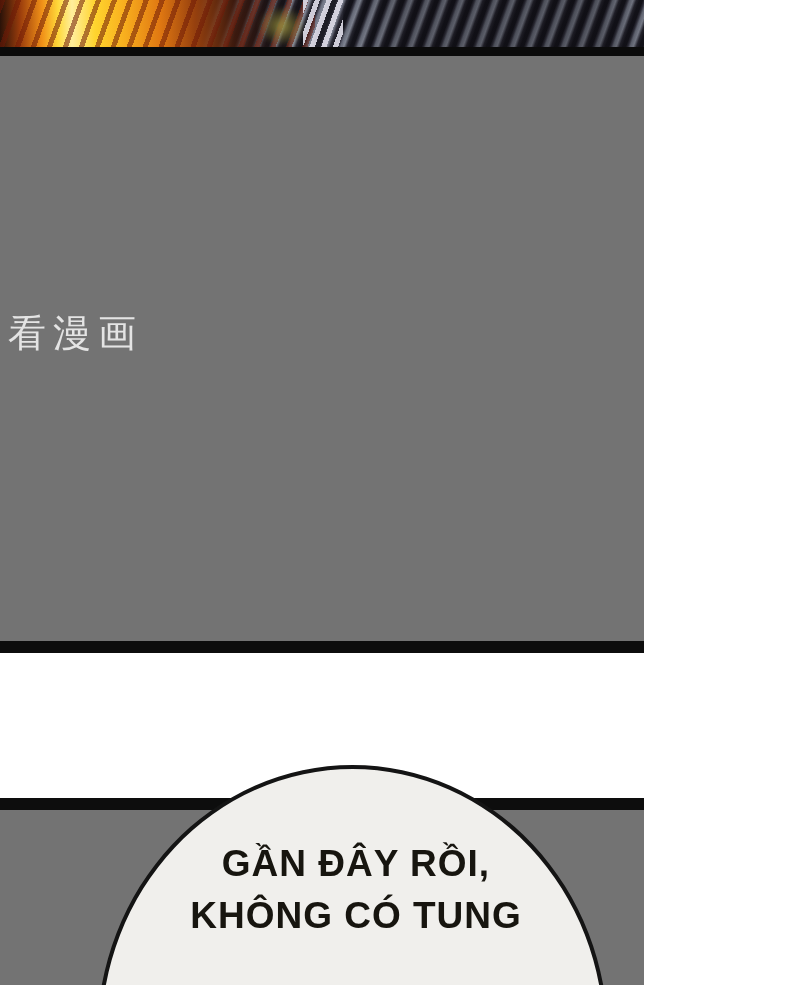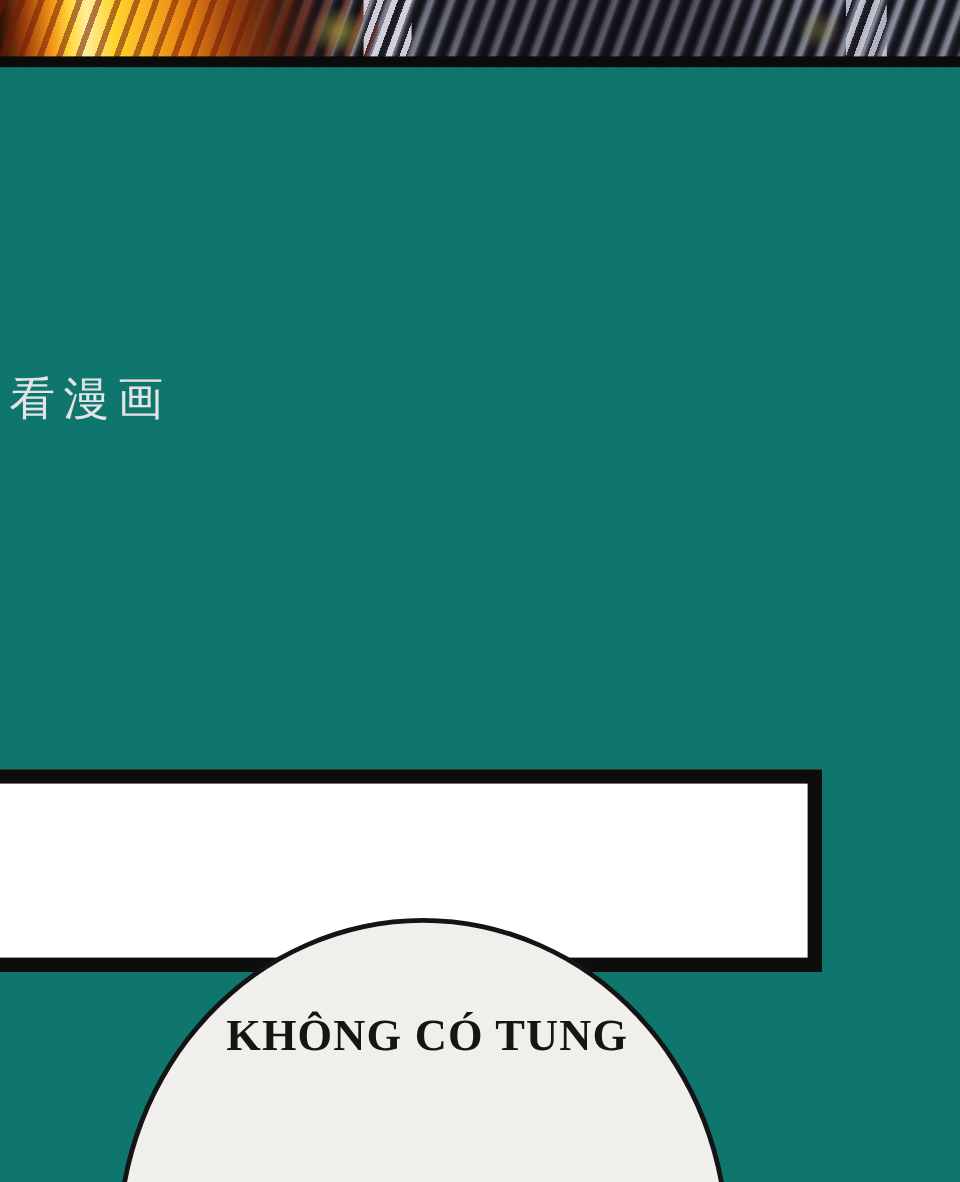--- a/index.html
+++ b/index.html
@@ -1,18 +1,18 @@
 <!DOCTYPE html>
 <html><head>
 <meta charset="utf-8">
 <style>
   html,body{margin:0;padding:0;background:#ffffff;}
   .page{
-    position:relative;width:800px;height:985px;background:#0f766e;
-    overflow:hidden;font-family:Liberation Serif, serif;
+    position:relative;width:644px;height:985px;background:#737373;
+    overflow:hidden;font-family:Liberation Sans, sans-serif;
   }
 
   
   .strip{position:absolute;left:0;top:0;width:800px;height:56px;overflow:hidden;background:#15151d;}
   .strip-stripes{
     position:absolute;inset:0;
     background:repeating-linear-gradient(110deg,
       #7e8494 0px,#9aa0b0 3px,#2b2b36 6px,#14141c 9px,#14141c 12px,#3a3a48 14px,#7e8494 16px);
   }
   .strip-shade{
@@ -82,16 +82,17 @@
     <div class="band-b"></div>
     <div class="strip-bar"></div>
   </div>
 
   <div class="watermark">看漫画</div>
 
   <div class="panel-frame"></div>
 
   <div class="bubble"></div>
   <div class="bubble-text">
+    <div class="bubble-line">GẦN ĐÂY RỒI,</div>
     <div class="bubble-line">KHÔNG CÓ TUNG</div>
   </div>
 
 </div>
 
 </body></html>

